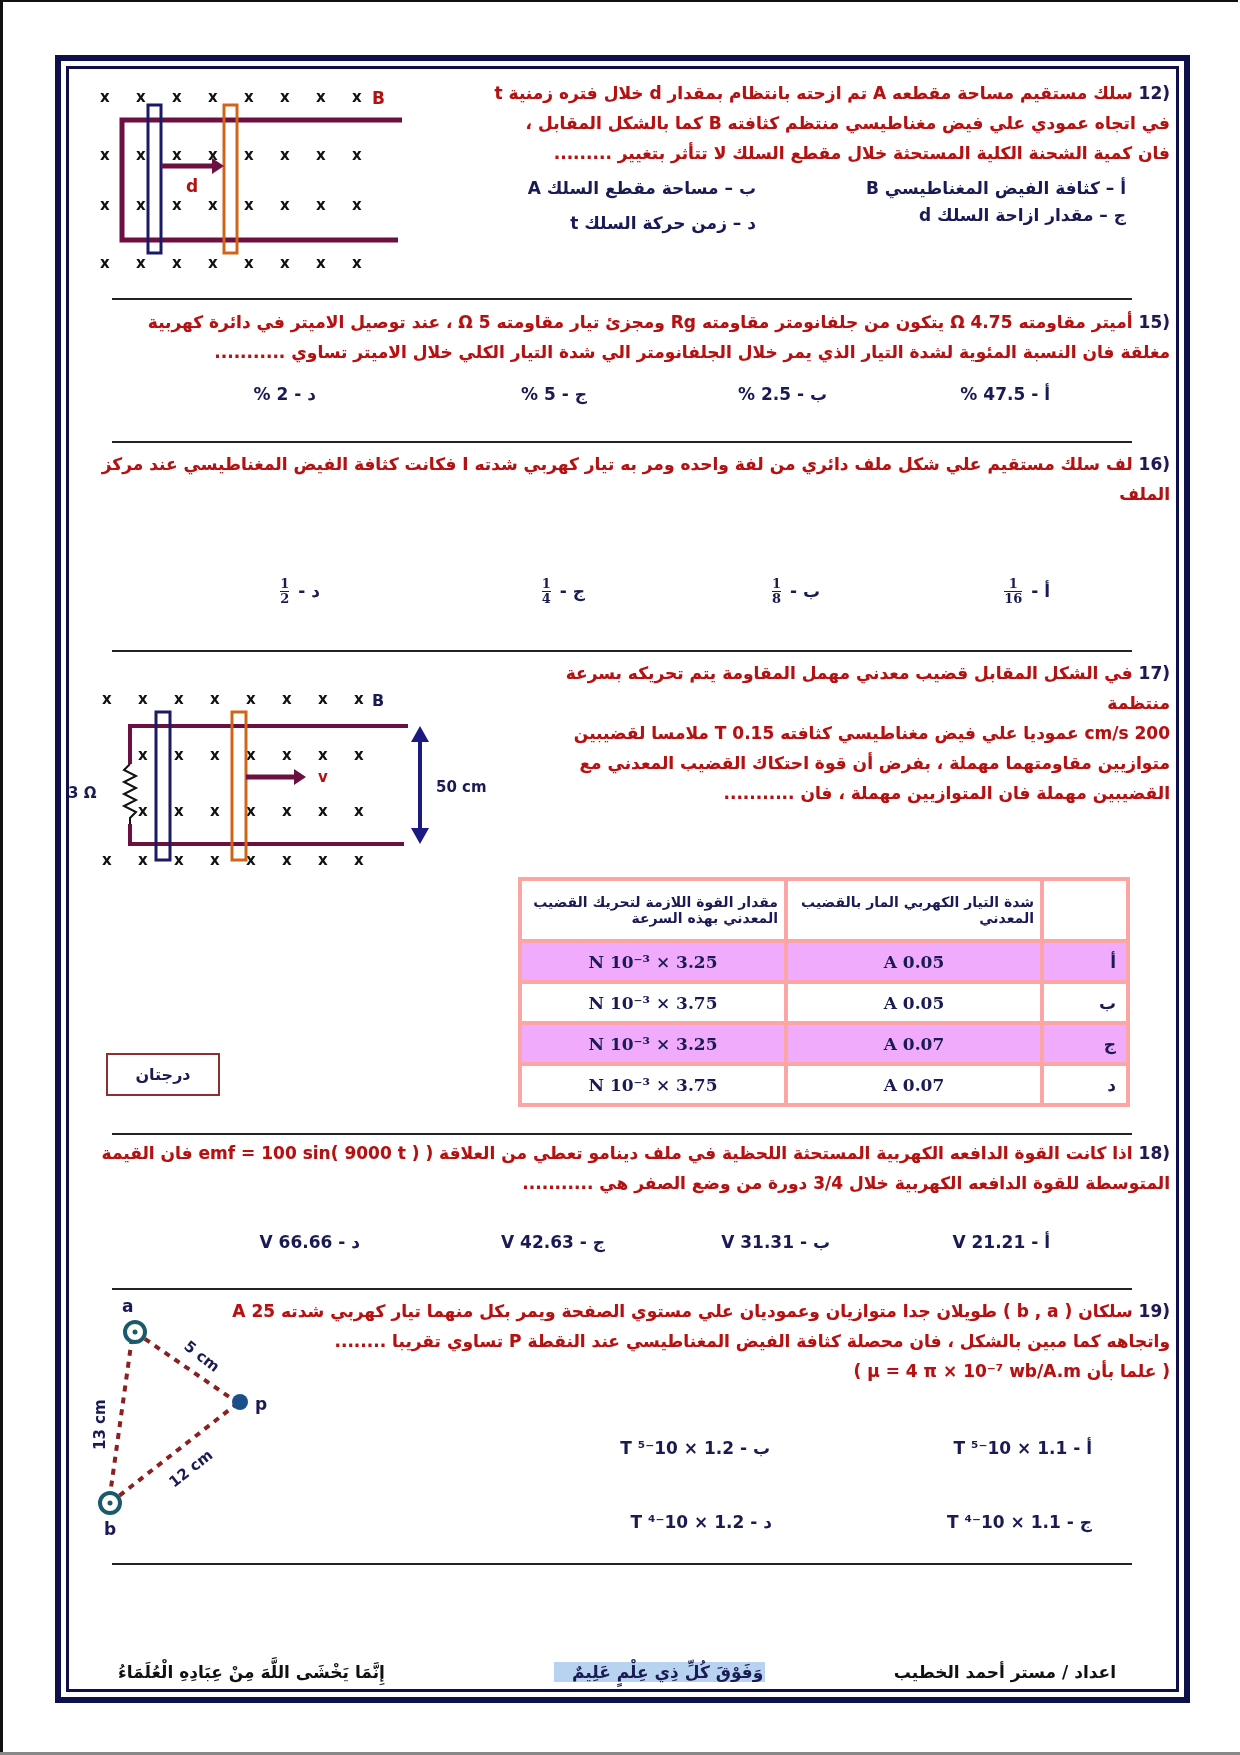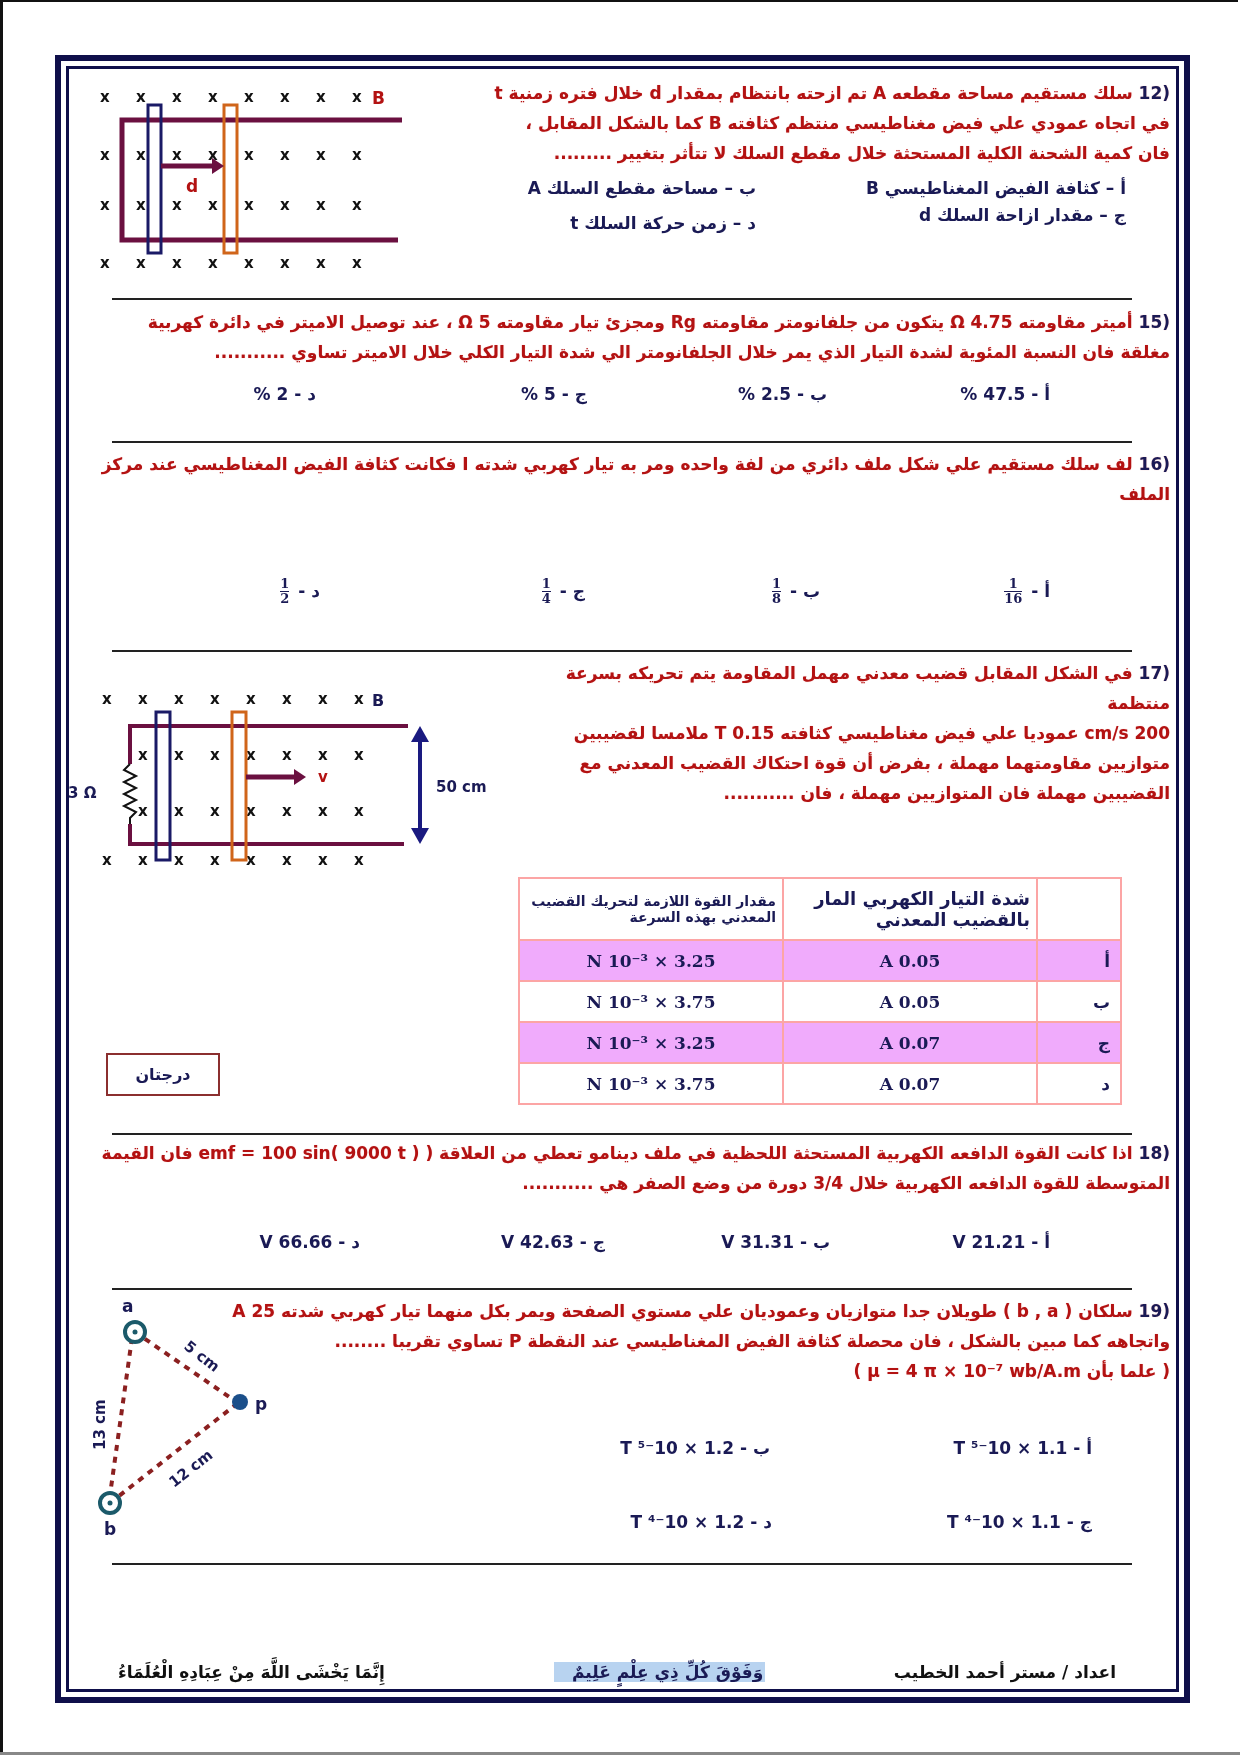--- a/index.html
+++ b/index.html
@@ -13,21 +13,21 @@
   .q { position:absolute; direction:rtl; text-align:right; font-weight:bold; font-size:17px; line-height:30px; }
   .red { color:#b31212; text-shadow:0 0 1px #f0b0b0; }
   .navy { color:#1a1a55; }
   .num { font-family:"DejaVu Serif", serif; color:#1a1a55; font-weight:bold; }
   .sep { position:absolute; height:2px; background:#222; }
   .opt { position:absolute; direction:rtl; font-weight:bold; font-size:17px; color:#1a1a55; white-space:nowrap; }
   .frac { display:inline-block; vertical-align:middle; text-align:center; font-family:"DejaVu Serif", serif; font-size:13px; line-height:14px; margin:0 3px; }
   .frac span { display:block; }
   .frac .bar { border-top:1.5px solid #1a1a55; }
   table.ans { position:absolute; left:518px; top:877px; border-collapse:collapse; direction:rtl; }
-  table.ans td { border:2px solid #fca5a5; font-weight:bold; color:#1a1a55; text-align:center; }
+  table.ans td { border:4px solid #fca5a5; font-weight:bold; color:#1a1a55; text-align:center; }
   table.ans tr.hl td { background:#f0abfc; }
   .grade-box { position:absolute; left:106px; top:1053px; width:114px; height:43px; border:2px solid #8b2f2f; box-sizing:border-box;
                text-align:center; line-height:40px; font-weight:bold; font-size:16px; color:#1a1a55; direction:rtl; }
   .footer { position:absolute; top:1662px; font-weight:bold; font-size:17px; color:#111; direction:rtl; white-space:nowrap; }
   .footer.mid { background:#b8d3f0; color:#1a1a55; padding:0 2px; }
   svg text { font-family:"DejaVu Sans", sans-serif; }
 </style>
 </head>
 <body>
 
@@ -175,21 +175,21 @@
   <line x1="352" y1="58" x2="352" y2="150" stroke="#1a1a80" stroke-width="4"></line>
   <polygon points="352,46 343,62 361,62" fill="#1a1a80"></polygon>
   <polygon points="352,164 343,148 361,148" fill="#1a1a80"></polygon>
   <text x="368" y="112" fill="#1a1a55" font-size="15" font-weight="bold">50 cm</text>
 </svg>
 
 <table class="ans">
   <tbody>
       <tr style="height:62px;">
     <td style="width:80px;"></td>
-    <td style="width:240px; font-size:18px; text-align:right; padding:2px 6px;">شدة التيار الكهربي المار بالقضيب المعدني</td>
+    <td style="width:240px; font-size:14px; text-align:right; padding:2px 6px;">شدة التيار الكهربي المار بالقضيب المعدني</td>
     <td style="width:250px; font-size:14px; text-align:right; padding:2px 6px;">مقدار القوة اللازمة لتحريك القضيب المعدني بهذه السرعة</td>
   </tr>
   <tr class="hl" style="height:41px;">
     <td style="text-align:right; padding-right:10px; font-size:17px;">أ</td>
     <td class="num" style="font-size:17px;">0.05 A</td>
     <td class="num" style="font-size:17px;">3.25 × 10⁻³ N</td>
   </tr>
   <tr style="height:41px;">
     <td style="text-align:right; padding-right:10px; font-size:17px;">ب</td>
     <td class="num" style="font-size:17px;">0.05 A</td>

